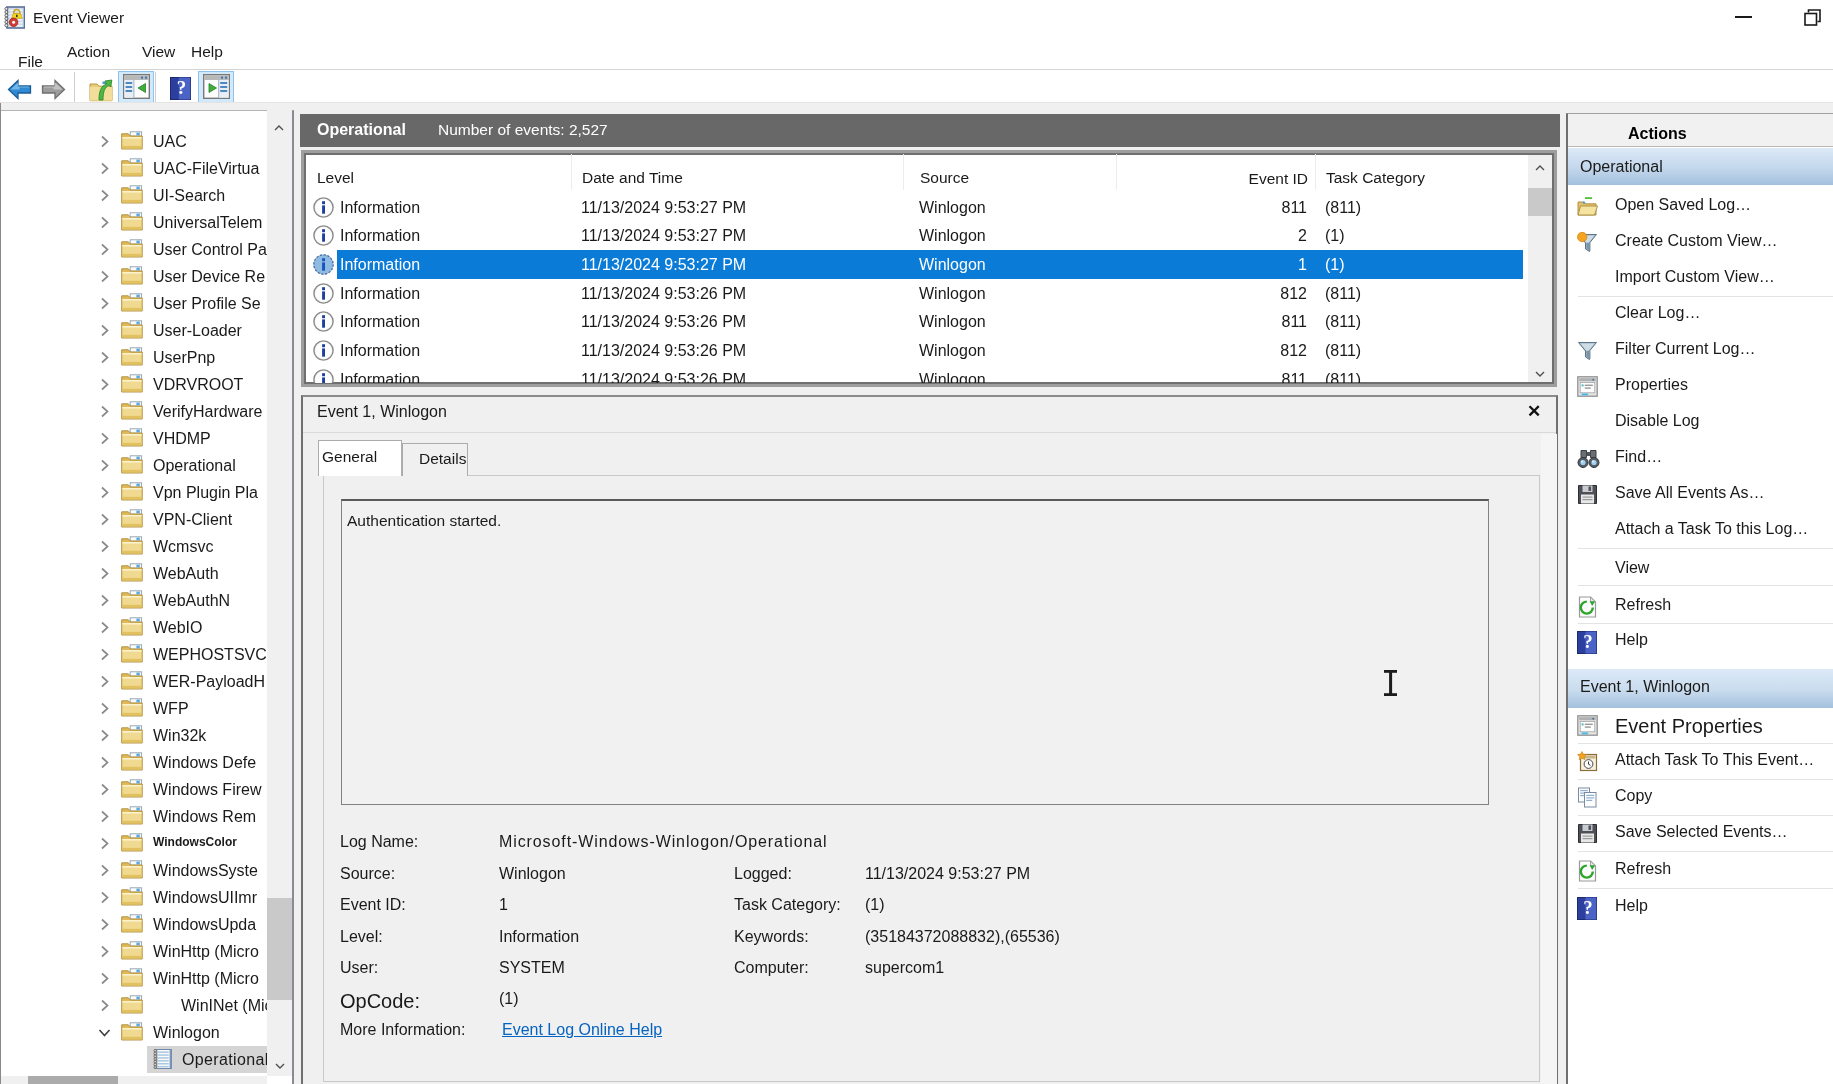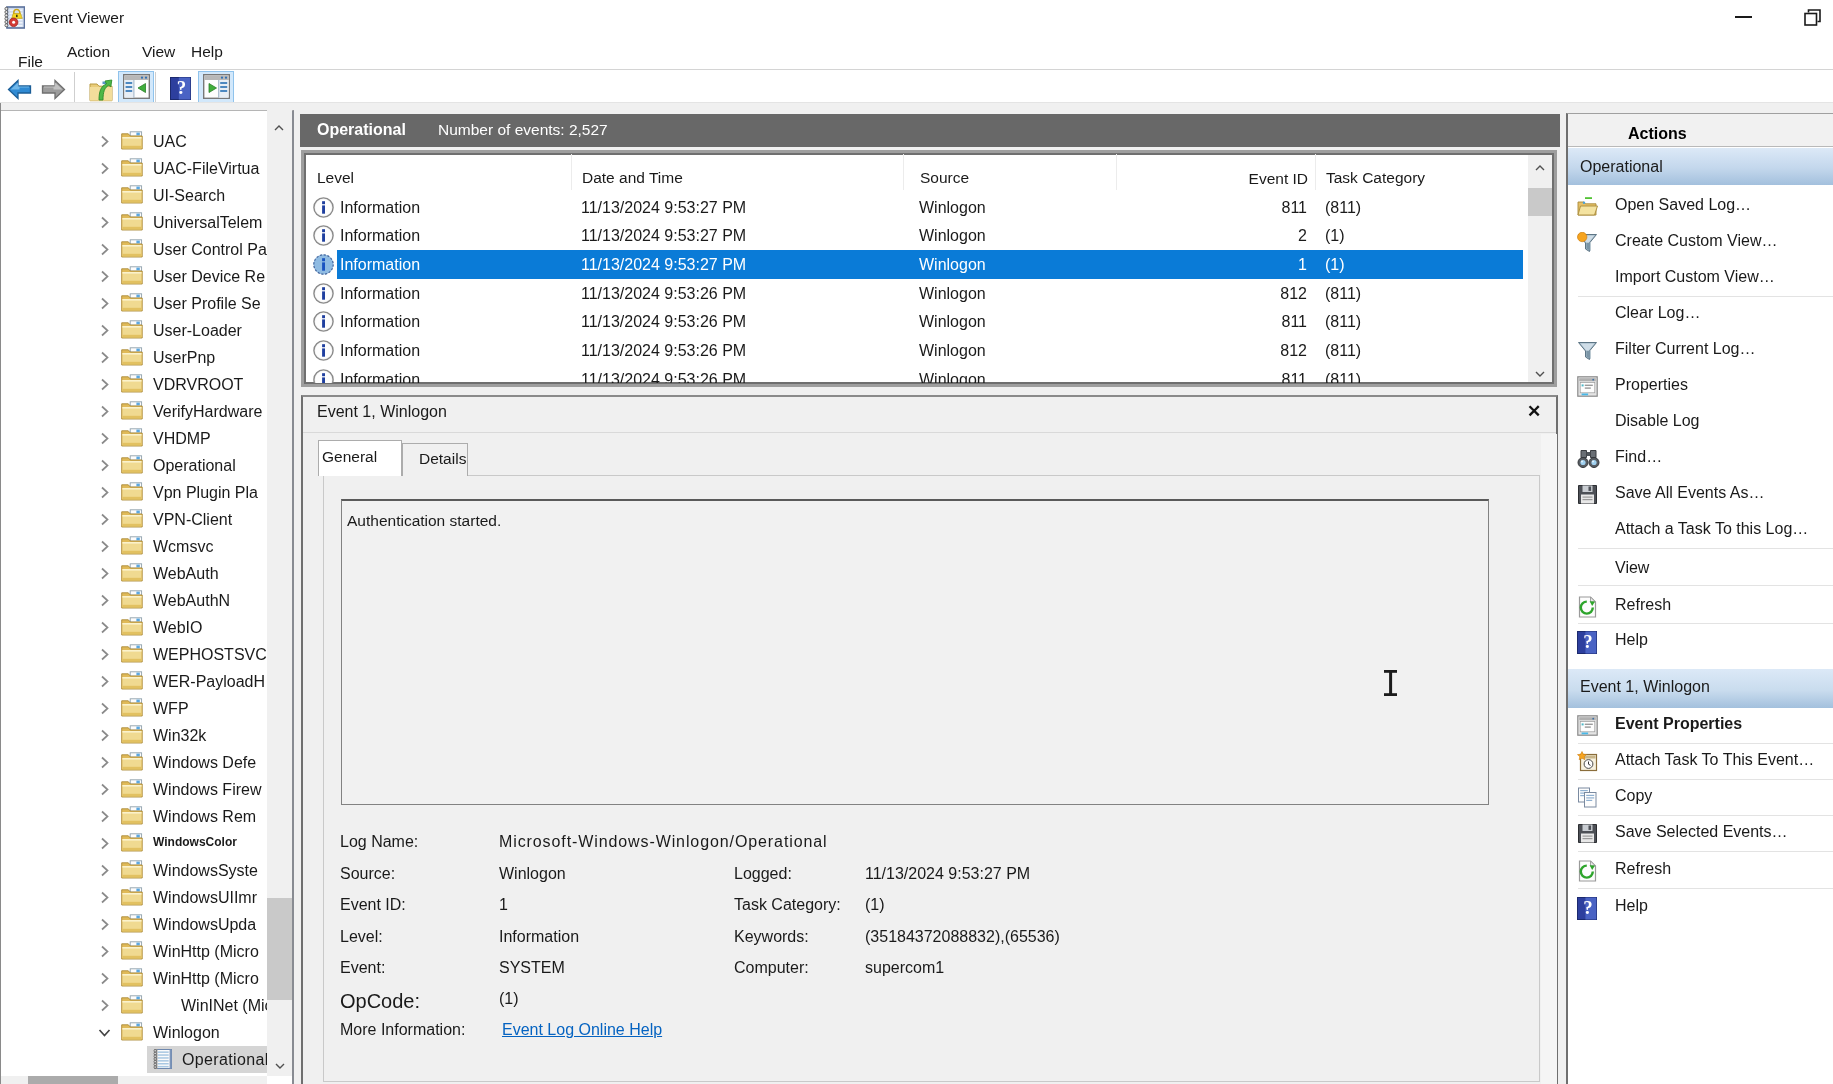--- a/index.html
+++ b/index.html
@@ -660,21 +660,21 @@
 <div class="txt" style="left:734px;top:866.0px;font-size:16px;color:#1a1a1a;font-weight:400;">Logged:</div>
 <div class="txt" style="left:865px;top:866.0px;font-size:16px;color:#1a1a1a;font-weight:400;">11/13/2024 9:53:27 PM</div>
 <div class="txt" style="left:340px;top:897.0px;font-size:16px;color:#1a1a1a;font-weight:400;">Event ID:</div>
 <div class="txt" style="left:499px;top:897.0px;font-size:16px;color:#1a1a1a;font-weight:400;">1</div>
 <div class="txt" style="left:734px;top:897.0px;font-size:16px;color:#1a1a1a;font-weight:400;">Task Category:</div>
 <div class="txt" style="left:865px;top:897.0px;font-size:16px;color:#1a1a1a;font-weight:400;">(1)</div>
 <div class="txt" style="left:340px;top:929.0px;font-size:16px;color:#1a1a1a;font-weight:400;">Level:</div>
 <div class="txt" style="left:499px;top:929.0px;font-size:16px;color:#1a1a1a;font-weight:400;">Information</div>
 <div class="txt" style="left:734px;top:929.0px;font-size:16px;color:#1a1a1a;font-weight:400;">Keywords:</div>
 <div class="txt" style="left:865px;top:929.0px;font-size:16px;color:#1a1a1a;font-weight:400;">(35184372088832),(65536)</div>
-<div class="txt" style="left:340px;top:960.0px;font-size:16px;color:#1a1a1a;font-weight:400;">Event:</div>
+<div class="txt" style="left:340px;top:960.0px;font-size:16px;color:#1a1a1a;font-weight:400;">User:</div>
 <div class="txt" style="left:499px;top:960.0px;font-size:16px;color:#1a1a1a;font-weight:400;">SYSTEM</div>
 <div class="txt" style="left:734px;top:960.0px;font-size:16px;color:#1a1a1a;font-weight:400;">Computer:</div>
 <div class="txt" style="left:865px;top:960.0px;font-size:16px;color:#1a1a1a;font-weight:400;">supercom1</div>
 <div class="txt" style="left:340px;top:991.0px;font-size:20px;color:#1a1a1a;font-weight:400;">OpCode:</div>
 <div class="txt" style="left:499px;top:991.0px;font-size:16px;color:#1a1a1a;font-weight:400;">(1)</div>
 <div class="txt" style="left:340px;top:1022.0px;font-size:16px;color:#1a1a1a;font-weight:400;">More Information:</div>
 <div class="txt" style="left:502px;top:1022.0px;font-size:16px;color:#0563c1;font-weight:400;text-decoration:underline">Event Log Online Help</div>
 <svg style="position:absolute;left:1383px;top:669px" width="15" height="28" viewBox="0 0 15 28" xmlns="http://www.w3.org/2000/svg">
     <rect x="1" y="1" width="13" height="2.8" fill="#1c1c1c"></rect>
     <rect x="6.1" y="1" width="3" height="26" fill="#1c1c1c"></rect>
@@ -764,21 +764,21 @@
 <svg style="position:absolute;left:1577px;top:715px" width="21" height="21" viewBox="0 0 21 21" xmlns="http://www.w3.org/2000/svg">
     <rect x="0.8" y="0.8" width="19.4" height="19.4" fill="#e4e4e4" stroke="#8a8a8a" stroke-width="1.2"></rect>
     <rect x="2.2" y="2.2" width="16.6" height="3" fill="#b0b0b0"></rect>
     <circle cx="16.2" cy="3.7" r="0.9" fill="#3a6ea5"></circle>
     <rect x="3.2" y="6.6" width="14.6" height="10.2" fill="#fdfdfd" stroke="#9a9a9a" stroke-width="0.7"></rect>
     <rect x="4.6" y="8.4" width="2" height="2" fill="#4db8c8"></rect>
     <rect x="7.8" y="8.6" width="8" height="1.4" fill="#9a9a9a"></rect>
     <rect x="7.8" y="11.4" width="6" height="1.4" fill="#9a9a9a"></rect>
     <rect x="4.6" y="17.5" width="6.5" height="1.8" fill="#49b8e8"></rect>
   </svg>
-<div class="txt" style="left:1615px;top:716.0px;font-size:16px;color:#1a1a1a;font-weight:700;">Event Properties</div>
+<div class="txt" style="left:1615px;top:716.0px;font-size:20px;color:#1a1a1a;font-weight:400;">Event Properties</div>
 <div class="a" style="left:1578px;top:743px;width:255px;height:1px;background:#e3e3e3"></div>
 <svg style="position:absolute;left:1577px;top:751px" width="21" height="21" viewBox="0 0 21 21" xmlns="http://www.w3.org/2000/svg">
     <rect x="3.5" y="3.5" width="16" height="16" fill="#f7f1df" stroke="#8a6d3b" stroke-width="1.2"></rect>
     <rect x="4.5" y="4.5" width="14" height="3" fill="#c8b58a"></rect>
     <circle cx="11.5" cy="13" r="4.4" fill="#fdfdfd" stroke="#4a4a4a" stroke-width="1"></circle>
     <path d="M11.5 10.5 v2.7 l2 1.2" fill="none" stroke="#333" stroke-width="1"></path>
     <path d="M5 0.5 l1.4 2.8 3.1 0.3 -2.3 2.1 0.7 3 -2.9-1.6 -2.8 1.6 0.6-3 -2.3-2.1 3.1-0.3 z" fill="#f6a41f" stroke="#d07f10" stroke-width="0.6"></path>
   </svg>
 <div class="txt" style="left:1615px;top:752.0px;font-size:16px;color:#1a1a1a;font-weight:400;">Attach Task To This Event…</div>
 <div class="a" style="left:1578px;top:779px;width:255px;height:1px;background:#e3e3e3"></div>

